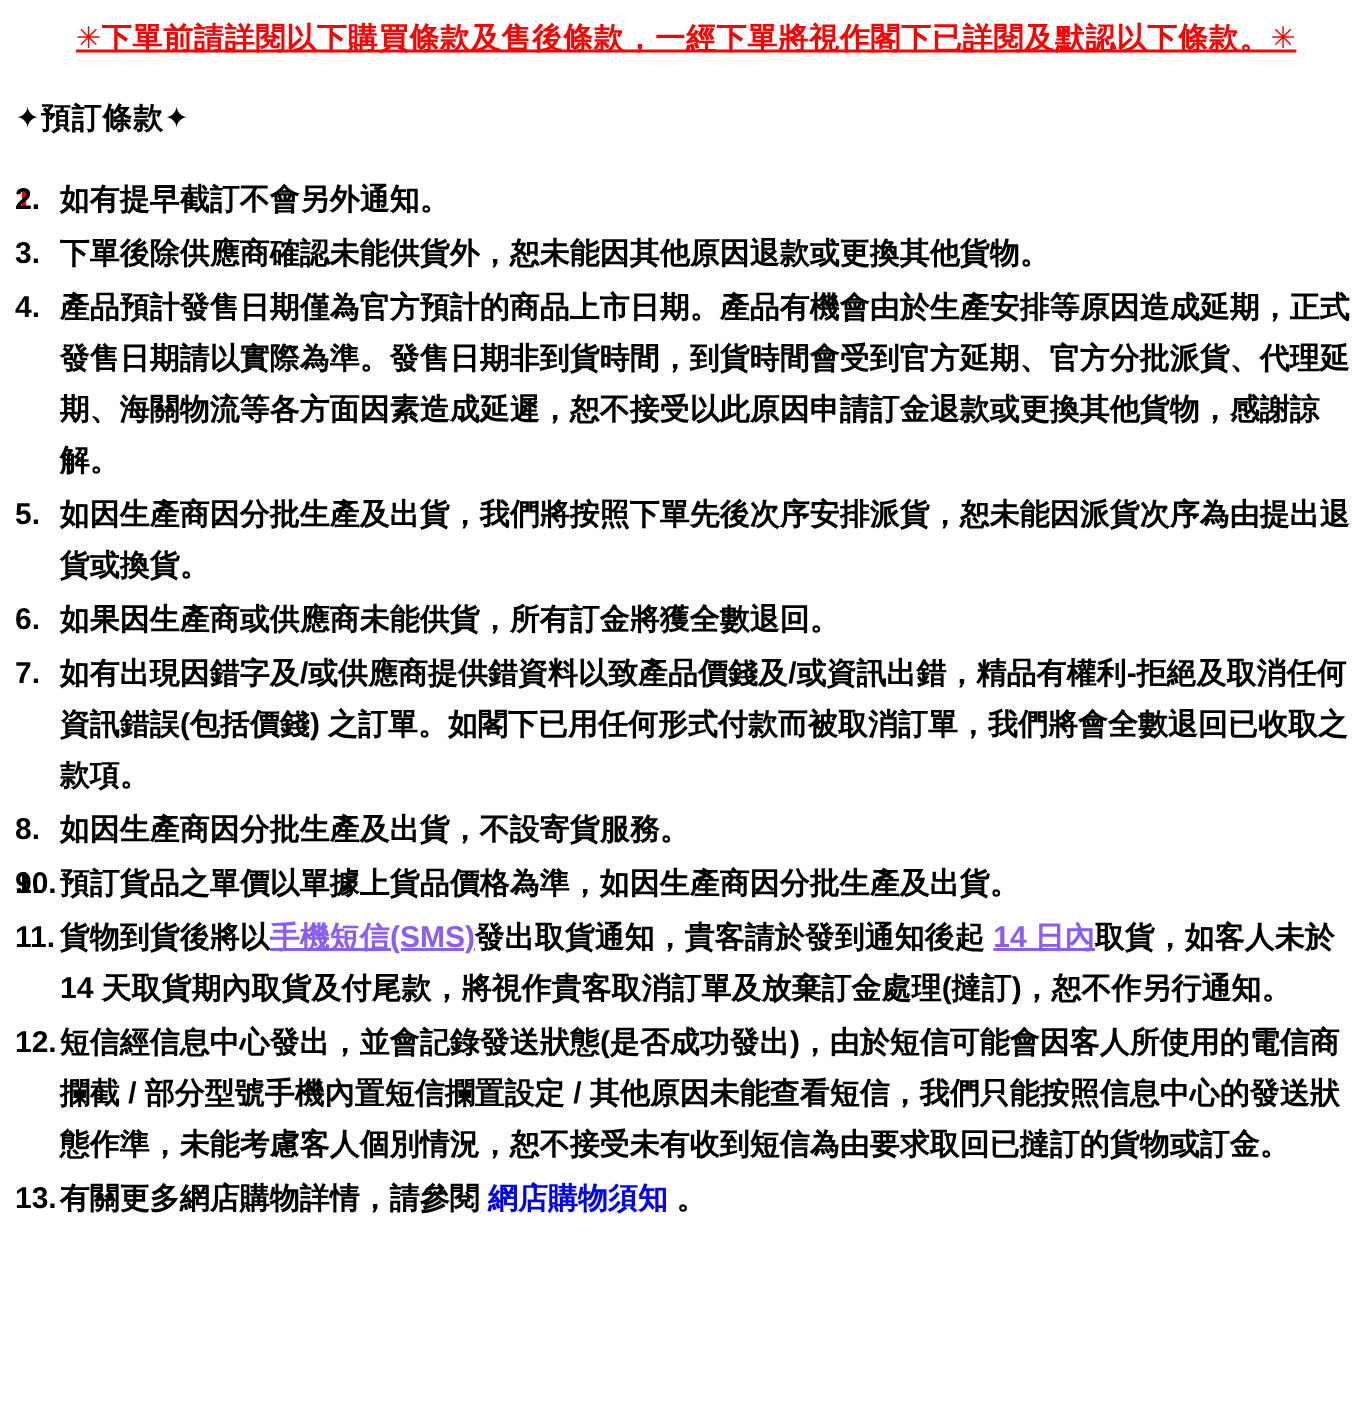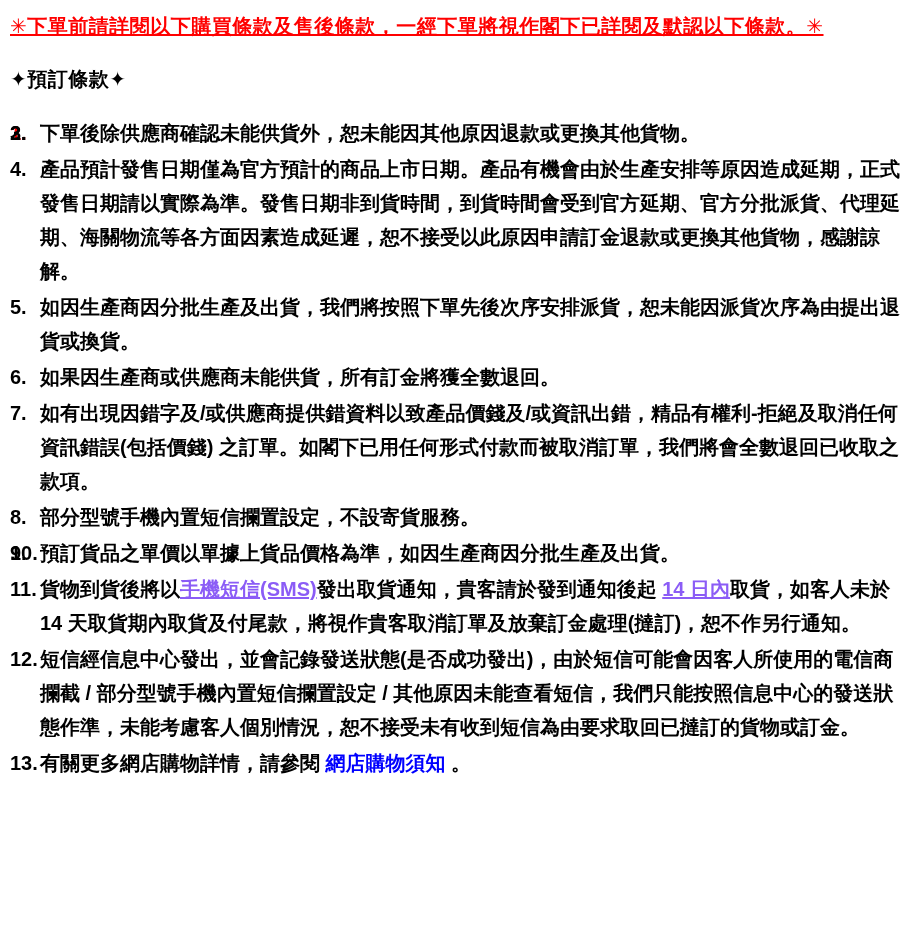--- a/index.html
+++ b/index.html
@@ -19,20 +19,21 @@
     padding: 12px 8px 14px 10px;
     box-sizing: border-box;
   }
   .header-line {
     color: #ff0000;
     text-decoration: underline;
     font-size: 20px;
     line-height: 28px;
     margin-bottom: 26px;
     letter-spacing: 0.5px;
+    text-align: center;
   }
   .section-title {
     color: #000000;
     font-size: 20px;
     line-height: 26px;
     margin-bottom: 24px;
     letter-spacing: 0.5px;
   }
   ol.terms {
     list-style: none;
@@ -64,26 +65,26 @@
 </head>
 <body>
 
 <div class="doc">
   <div class="header-line">✳下單前請詳閱以下購買條款及售後條款，一經下單將視作閣下已詳閱及默認以下條款。✳</div>
 
   <div class="section-title">✦預訂條款✦</div>
 
   <ol class="terms">
       <li class="red-item"><span class="num">1.</span></li>
-      <li><span class="num">2.</span></li>
+      <li><span class="num">2.</span><span>如有提早截訂不會另外通知。</span></li>
       <li><span class="num">3.</span><span>下單後除供應商確認未能供貨外，恕未能因其他原因退款或更換其他貨物。</span></li>
       <li><span class="num">4.</span><span>產品預計發售日期僅為官方預計的商品上市日期。產品有機會由於生產安排等原因造成延期，正式發售日期請以實際為準。發售日期非到貨時間，到貨時間會受到官方延期、官方分批派貨、代理延期、海關物流等各方面因素造成延遲，恕不接受以此原因申請訂金退款或更換其他貨物，感謝諒解。</span></li>
       <li><span class="num">5.</span><span>如因生產商因分批生產及出貨，我們將按照下單先後次序安排派貨，恕未能因派貨次序為由提出退貨或換貨。</span></li>
       <li><span class="num">6.</span><span>如果因生產商或供應商未能供貨，所有訂金將獲全數退回。</span></li>
       <li><span class="num">7.</span><span>如有出現因錯字及/或供應商提供錯資料以致產品價錢及/或資訊出錯，精品有權利-拒絕及取消任何資訊錯誤(包括價錢) 之訂單。如閣下已用任何形式付款而被取消訂單，我們將會全數退回已收取之款項。</span></li>
-      <li><span class="num">8.</span><span>部分型號手機內置短信攔置設定，不設寄貨服務。</span></li>
+      <li><span class="num">8.</span><span>如因生產商因分批生產及出貨，不設寄貨服務。</span></li>
       <li><span class="num">9.</span></li>
       <li><span class="num">10.</span><span>預訂貨品之單價以單據上貨品價格為準，如因生產商因分批生產及出貨。</span></li>
       <li><span class="num">11.</span><span>貨物到貨後將以</span><span class="red-underline">手機短信(SMS)</span><span>發出取貨通知，貴客請於發到通知後起 </span><span class="red-underline">14 日內</span><span>取貨，如客人未於 14 天取貨期內取貨及付尾款，將視作貴客取消訂單及放棄訂金處理(撻訂)，恕不作另行通知。</span></li>
       <li><span class="num">12.</span><span>短信經信息中心發出，並會記錄發送狀態(是否成功發出)，由於短信可能會因客人所使用的電信商攔截 / 部分型號手機內置短信攔置設定 / 其他原因未能查看短信，我們只能按照信息中心的發送狀態作準，未能考慮客人個別情況，恕不接受未有收到短信為由要求取回已撻訂的貨物或訂金。</span></li>
       <li><span class="num">13.</span><span>有關更多網店購物詳情，請參閱 </span><span class="link">網店購物須知</span><span> 。</span></li>
     </ol>
 </div>
 
 </body></html>

